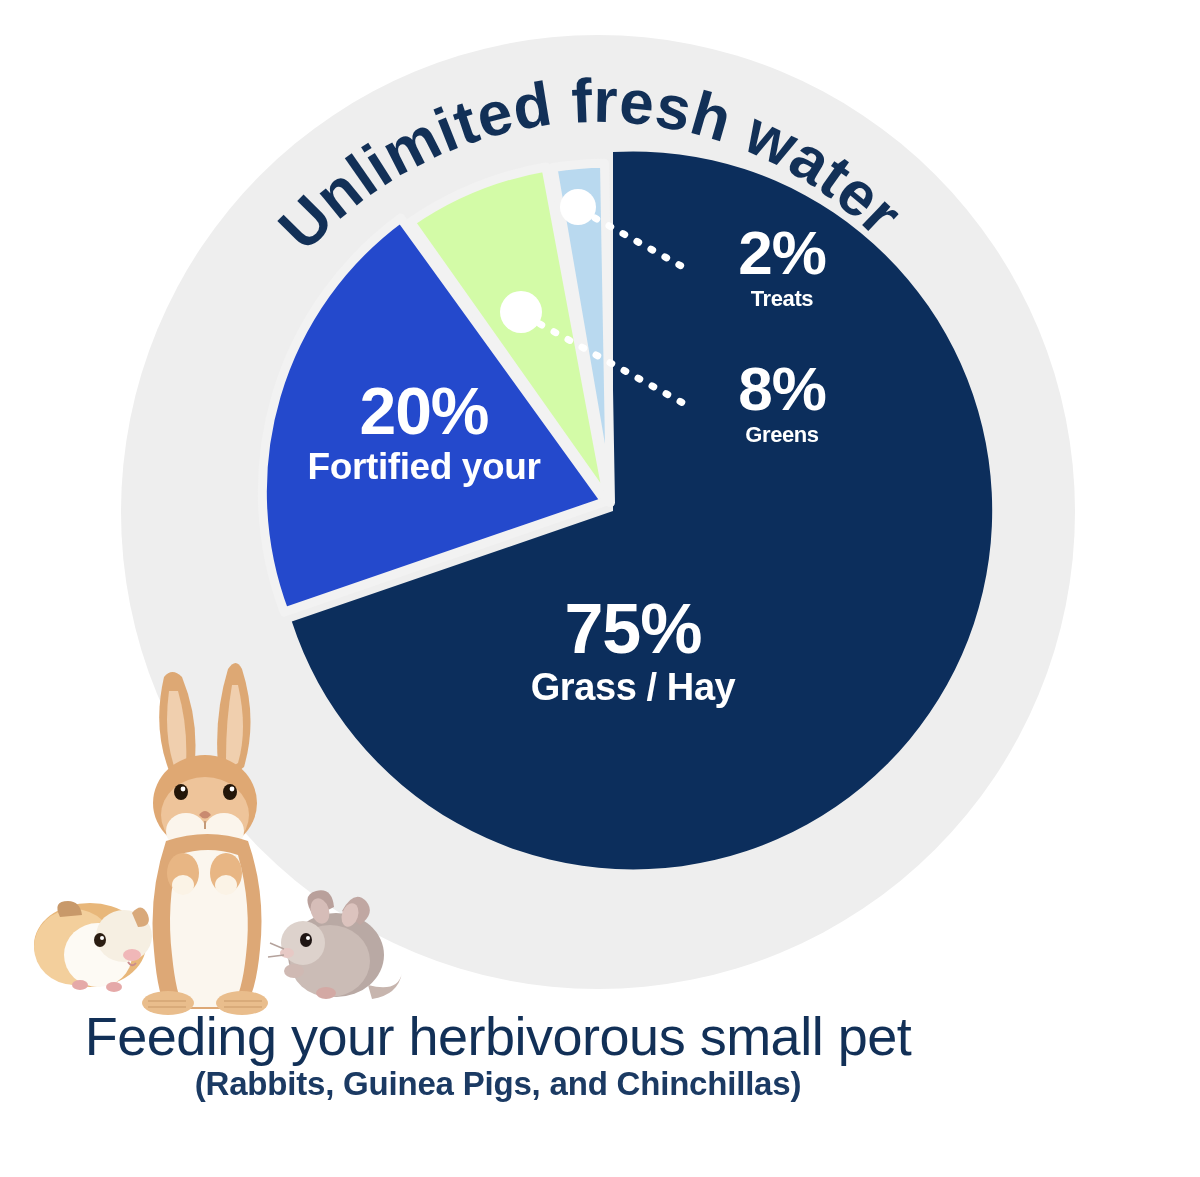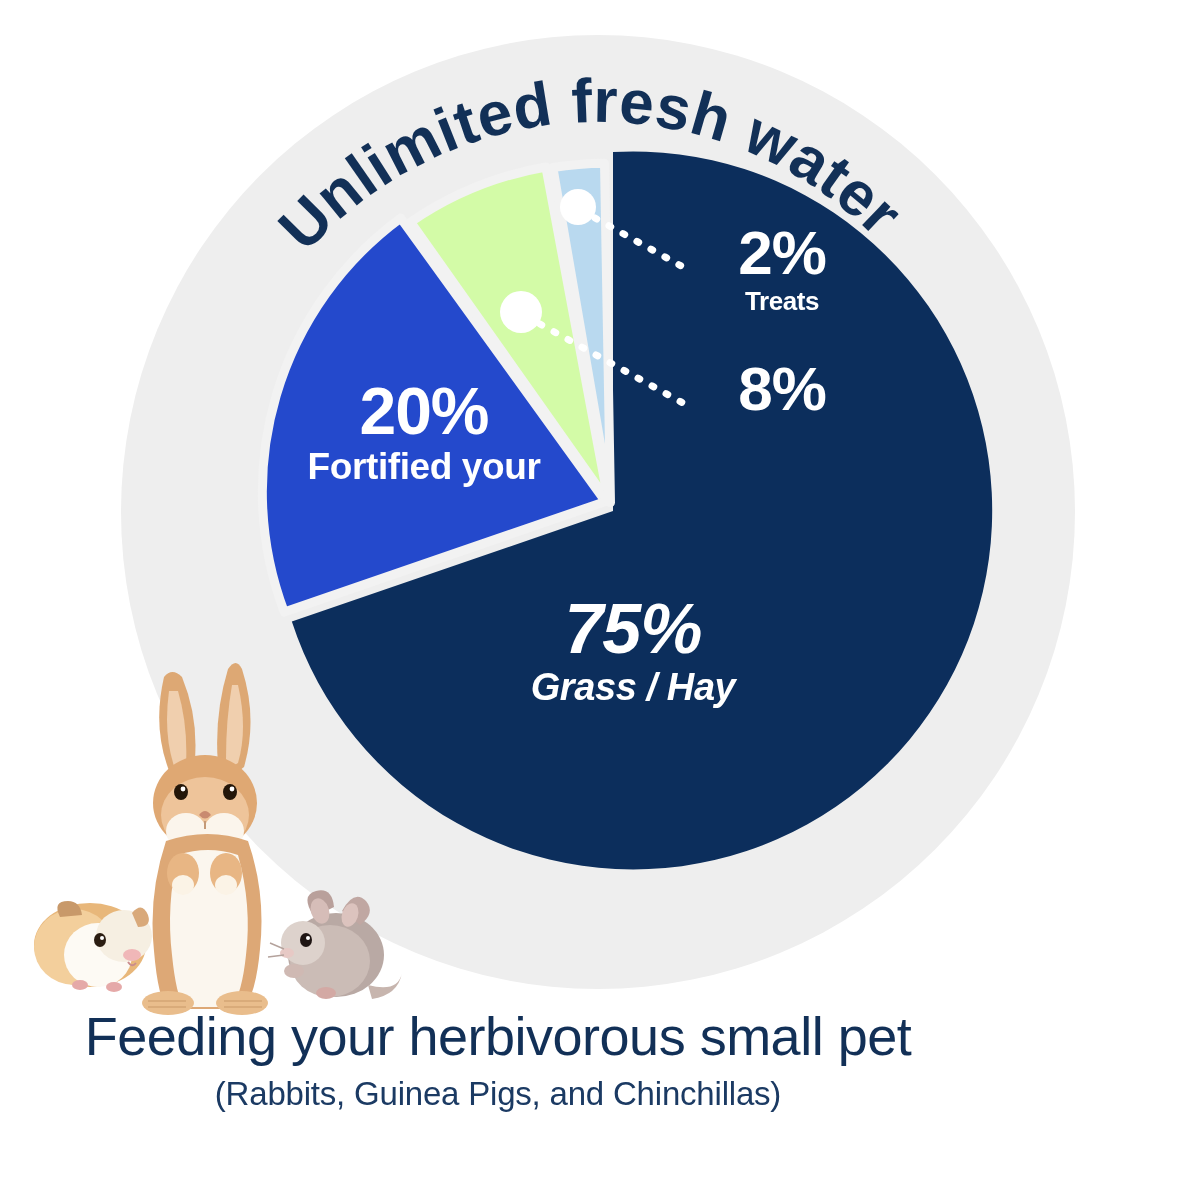--- a/index.html
+++ b/index.html
@@ -11,40 +11,40 @@
     background:#ffffff;
   }
 
   
   #chart-stage { position:absolute; left:0; top:0; width:1200px; height:1000px; }
   #chart-svg { position:absolute; left:0; top:0; }
 
   
   .slice-label { position:absolute; text-align:center; line-height:1.0; color:#ffffff; }
   .slice-label .pct  { display:block; font-size:62px; font-weight:700; letter-spacing:-1px; }
-  .slice-label .name { display:block; font-size:26px; font-weight:700; margin-top:4px; letter-spacing:-0.4px; }
+  .slice-label .name { display:block; font-size:22px; font-weight:700; margin-top:4px; letter-spacing:-0.4px; }
 
   #label-treats  { left:672px; top:222px; width:220px; }
   #label-greens  { left:672px; top:358px; width:220px; }
   #label-food    { left:264px; top:378px; width:320px; }
-  #label-grass   { left:468px; top:594px; width:330px;font-style:italic; }
+  #label-grass   { left:468px; top:594px; width:330px; }
   #label-grass .pct  { font-size:70px; }
   #label-grass .name { font-size:38px;text-align:center; }
   #label-food .pct   { font-size:66px; }
   #label-food .name  { font-size:37px; }
 
   
   #caption-block { position:absolute; left:0; top:1008px; width:996px; text-align:center; }
   #caption-main {
     font-size:54px; font-weight:400; color:#123057;
     letter-spacing:-0.5px; line-height:1.05;
   }
   #caption-sub {
-    font-size:33px; font-weight:400; color:#1b3a63;
-    margin-top:10px; letter-spacing:-0.2px;
+    font-size:33px; font-weight:700; color:#1b3a63;
+    letter-spacing:-0.2px;
   }
 
   
   #animal-group { position:absolute; left:28px; top:655px; width:380px; height:360px; }
   #animal-svg { display:block; }
 </style>
 </head>
 <body>
 
 <div id="infographic">
@@ -88,20 +88,21 @@
       </text>
     </svg>
 
     <div class="slice-label" id="label-treats">
       <span class="pct">2%</span>
       <span class="name">Treats</span>
     </div>
 
     <div class="slice-label" id="label-greens">
       <span class="pct">8%</span>
+      <span class="name">Greens</span>
     </div>
 
     <div class="slice-label" id="label-food">
       <span class="pct">20%</span>
       <span class="name">Fortified your</span>
     </div>
 
     <div class="slice-label" id="label-grass">
       <span class="pct">75%</span>
       <span class="name">Grass / Hay</span>

